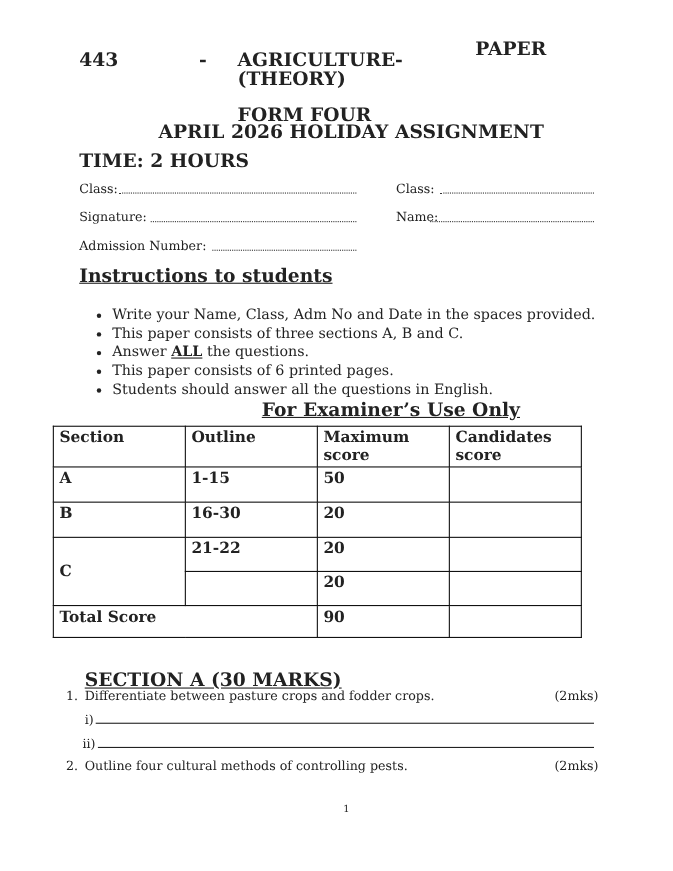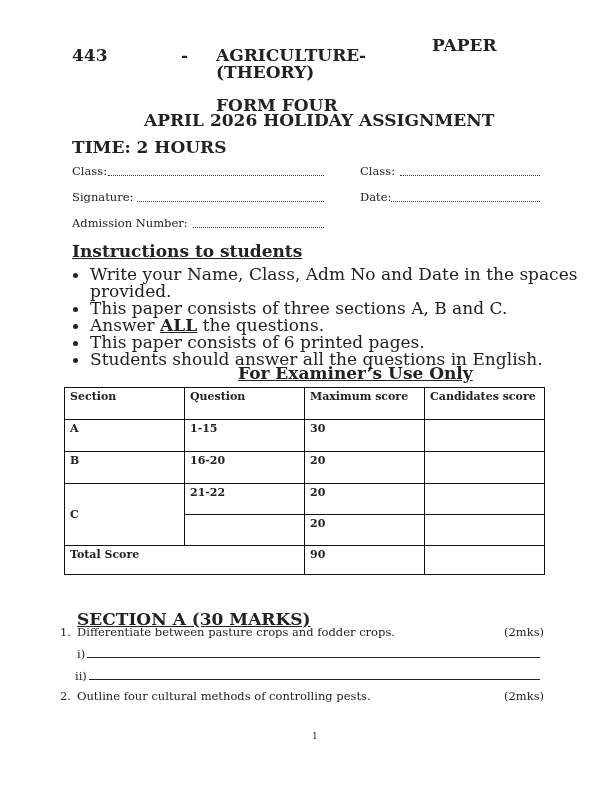--- a/index.html
+++ b/index.html
@@ -3,23 +3,23 @@
 <meta charset="utf-8">
 <style>
   html, body { margin: 0; padding: 0; background: #ffffff; }
   body { width: 612px; height: 792px; position: relative; overflow: hidden;
     font-family: "DejaVu Serif", "Liberation Serif", serif; color: #222; }
   .abs { position: absolute; }
   .hdr { font-size: 17px; font-weight: bold; }
   .txt { font-size: 11.5px; }
   .dots { border-bottom: 1px dotted #333; display: inline-block; height: 10px; }
   .u { text-decoration: underline; }
-  ul.inst { position: absolute; left: 72px; top: 266px; margin: 0; padding: 0 0 0 18px; font-size: 17px; line-height: 17px; }
+  ul.inst { position: absolute; left: 72px; top: 266px; margin: 12px; padding: 0 0 0 18px; font-size: 13px; line-height: 17px; }
   ul.inst li { margin: 0; }
-  table.score { position: absolute; left: 64px; top: 387px; border-collapse: collapse; font-size: 11px; font-weight: bold; border-radius: 28px; }
+  table.score { position: absolute; left: 48px; top: 387px; border-collapse: collapse; font-size: 14px; font-weight: bold; border-radius: 28px; }
   table.score td { border: 1px solid #111; vertical-align: top; padding: 2px 5px; }
   .line { position: absolute; border-bottom: 1px solid #222; height: 0; }
 </style>
 </head>
 <body>
 
 <div>
   <span class="abs hdr" style="left:72px;top:45px">443</span>
   <span class="abs hdr" style="left:181px;top:45px">-</span>
   <span class="abs hdr" style="left:216px;top:45px">AGRICULTURE</span>
@@ -31,54 +31,54 @@
   <span class="abs hdr" style="left:72px;top:137px">TIME: 2 HOURS</span>
 </div>
 
 <div>
   <span class="abs txt" style="left:72px;top:164px">Class:</span>
   <span class="abs dots" style="left:108px;top:165px;width:216px"></span>
   <span class="abs txt" style="left:360px;top:164px">Class:</span>
   <span class="abs dots" style="left:400px;top:165px;width:140px"></span>
   <span class="abs txt" style="left:72px;top:190px">Signature:</span>
   <span class="abs dots" style="left:137px;top:191px;width:187px"></span>
-  <span class="abs txt" style="left:360px;top:190px">Date:</span>
+  <span class="abs txt" style="left:360px;top:190px">Name:</span>
   <span class="abs dots" style="left:391px;top:191px;width:149px"></span>
   <span class="abs txt" style="left:72px;top:216px">Admission Number:</span>
   <span class="abs dots" style="left:193px;top:217px;width:131px"></span>
 </div>
 
 <span class="abs hdr u" style="left:72px;top:241px">Instructions to students</span>
 <ul class="inst">
   <li>Write your Name, Class, Adm No and Date in the spaces provided.</li>
   <li>This paper consists of three sections A, B and C.</li>
   <li><span>Answer</span> <b class="u">ALL</b> <span>the questions.</span></li>
   <li>This paper consists of 6 printed pages.</li>
   <li>Students should answer all the questions in English.</li>
 </ul>
 
 <span class="abs hdr u" style="left:238px;top:363px">For Examiner’s Use Only</span>
 
 <table class="score">
   <tbody>
       <tr style="height:32px">
     <td style="width:109px">Section</td>
-    <td style="width:109px">Question</td>
+    <td style="width:109px">Outline</td>
     <td style="width:109px">Maximum score</td>
     <td style="width:109px">Candidates score</td>
   </tr>
   <tr style="height:32px">
     <td>A</td>
     <td>1-15</td>
-    <td>30</td>
+    <td>50</td>
     <td></td>
   </tr>
   <tr style="height:32px">
     <td>B</td>
-    <td>16-20</td>
+    <td>16-30</td>
     <td>20</td>
     <td></td>
   </tr>
   <tr style="height:31px">
     <td rowspan="2" style="vertical-align:middle">C</td>
     <td>21-22</td>
     <td>20</td>
     <td></td>
   </tr>
   <tr style="height:31px">

